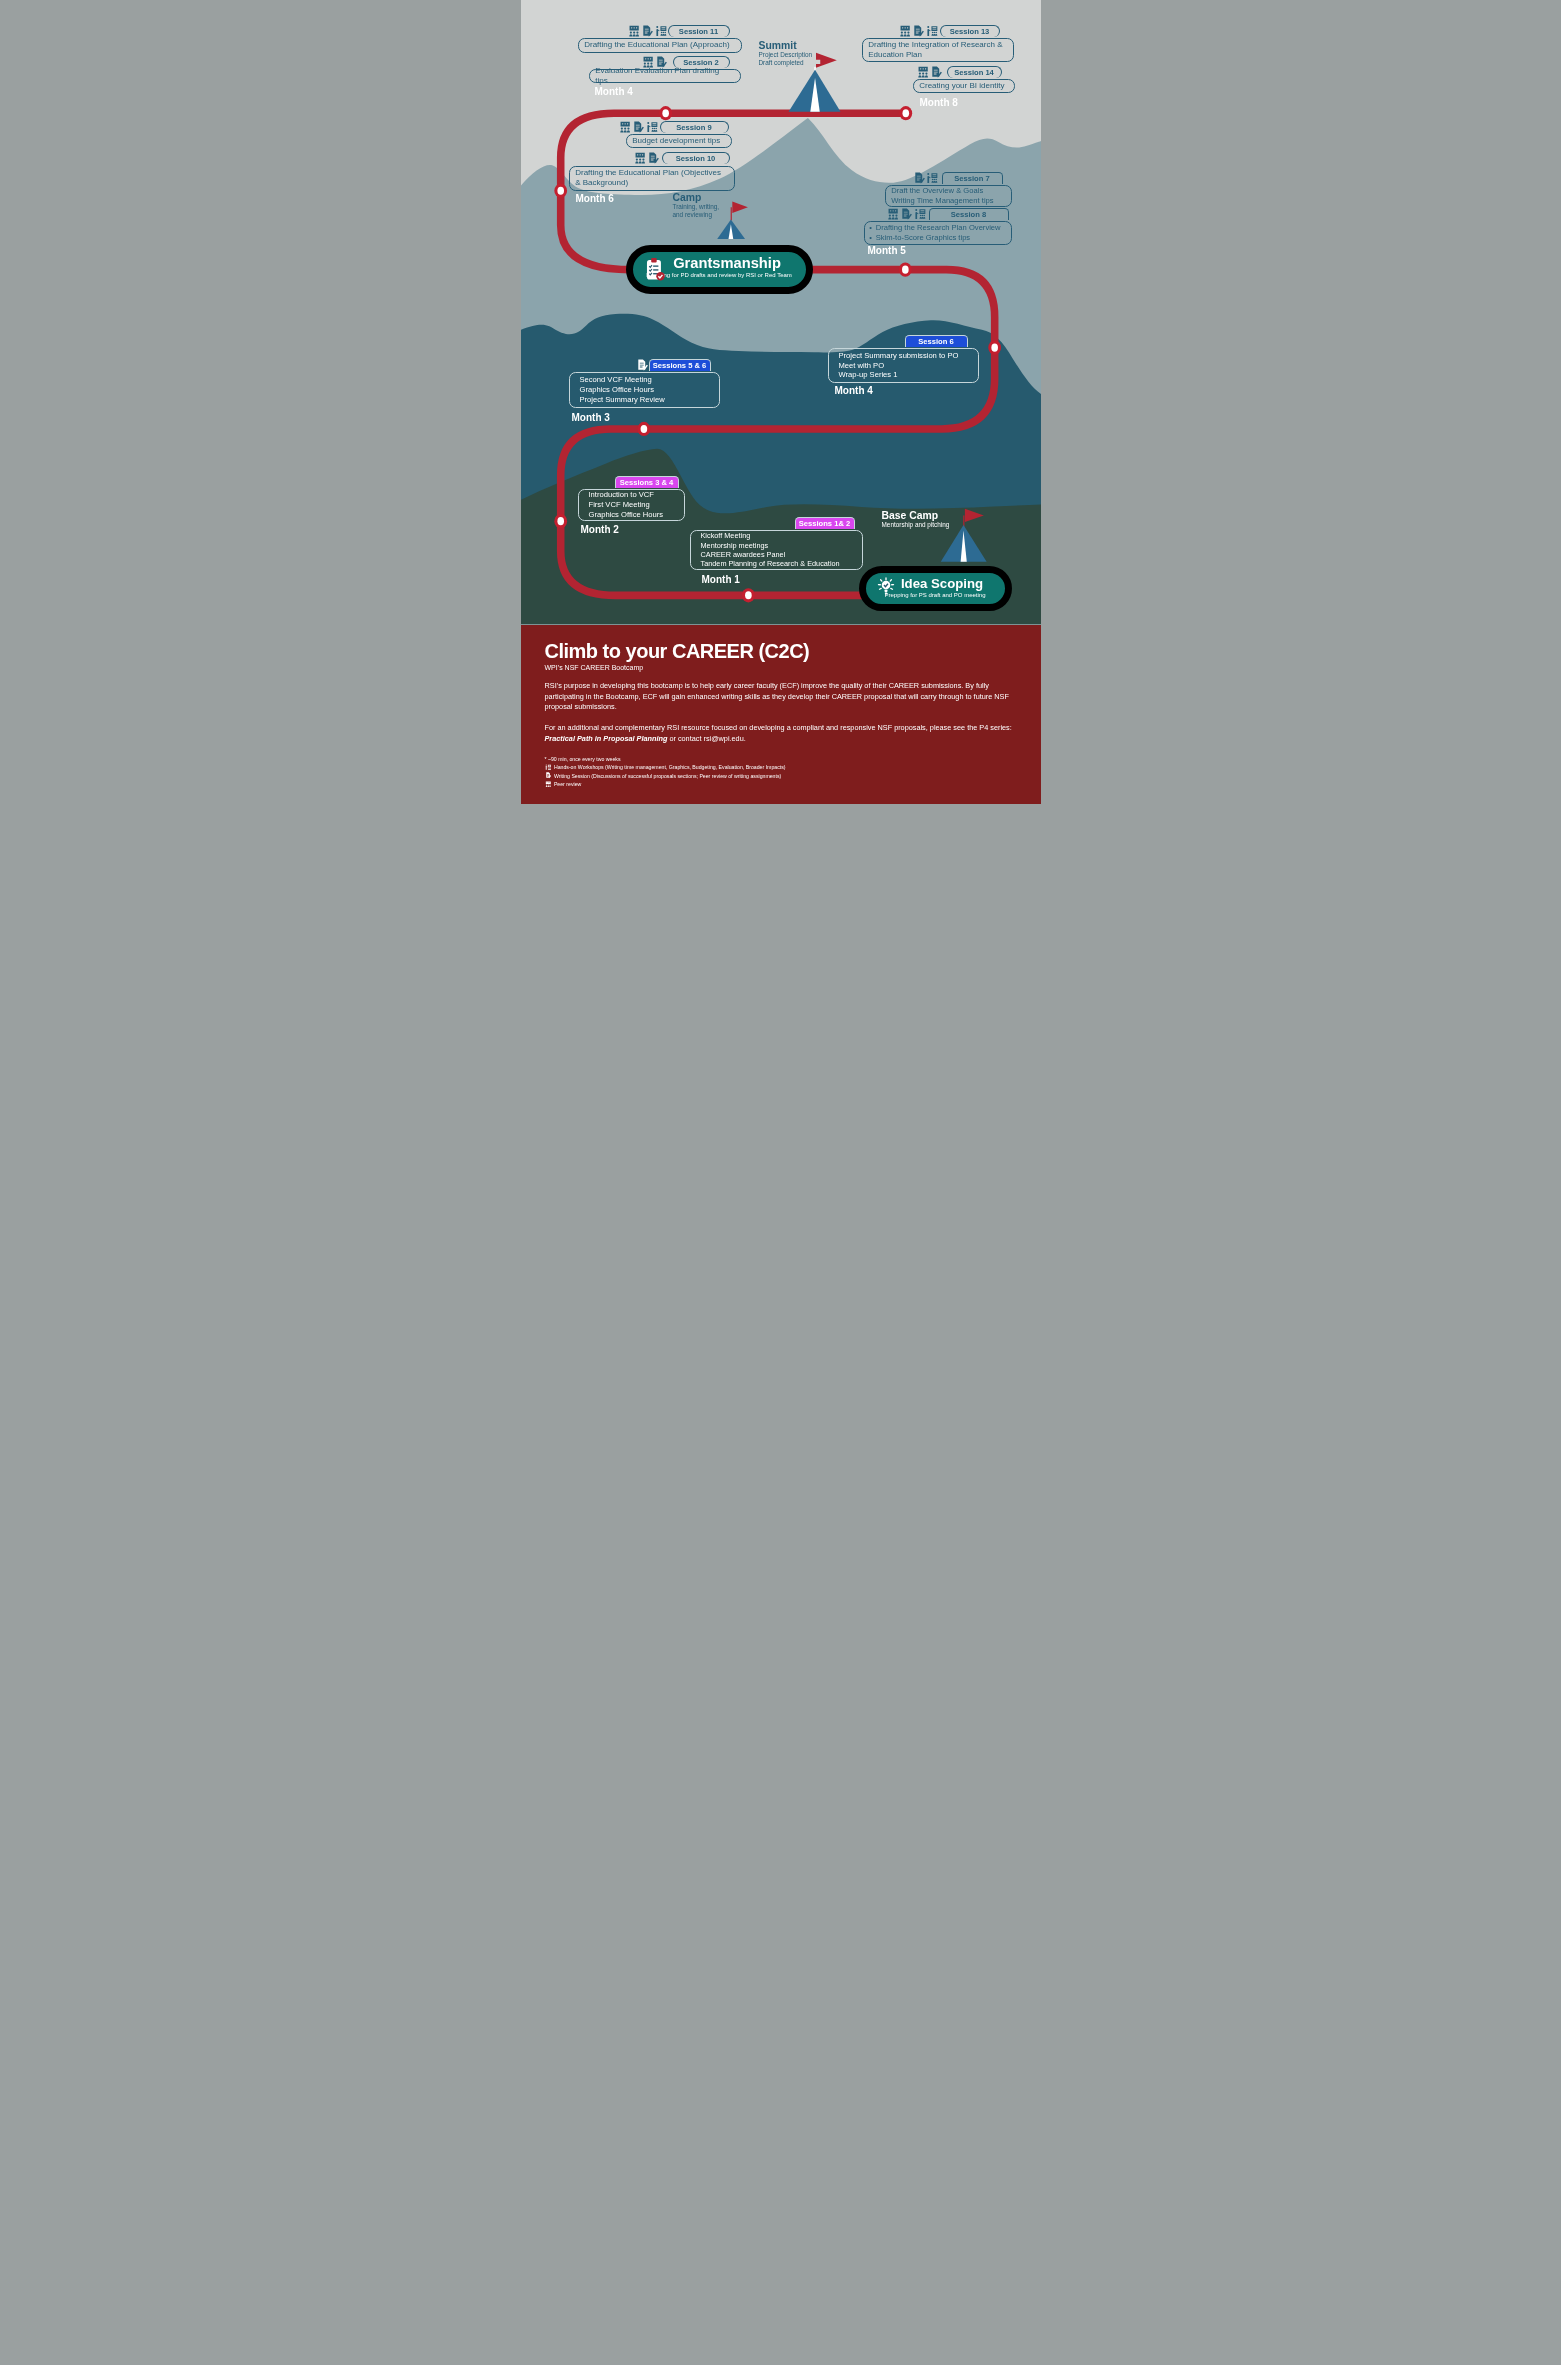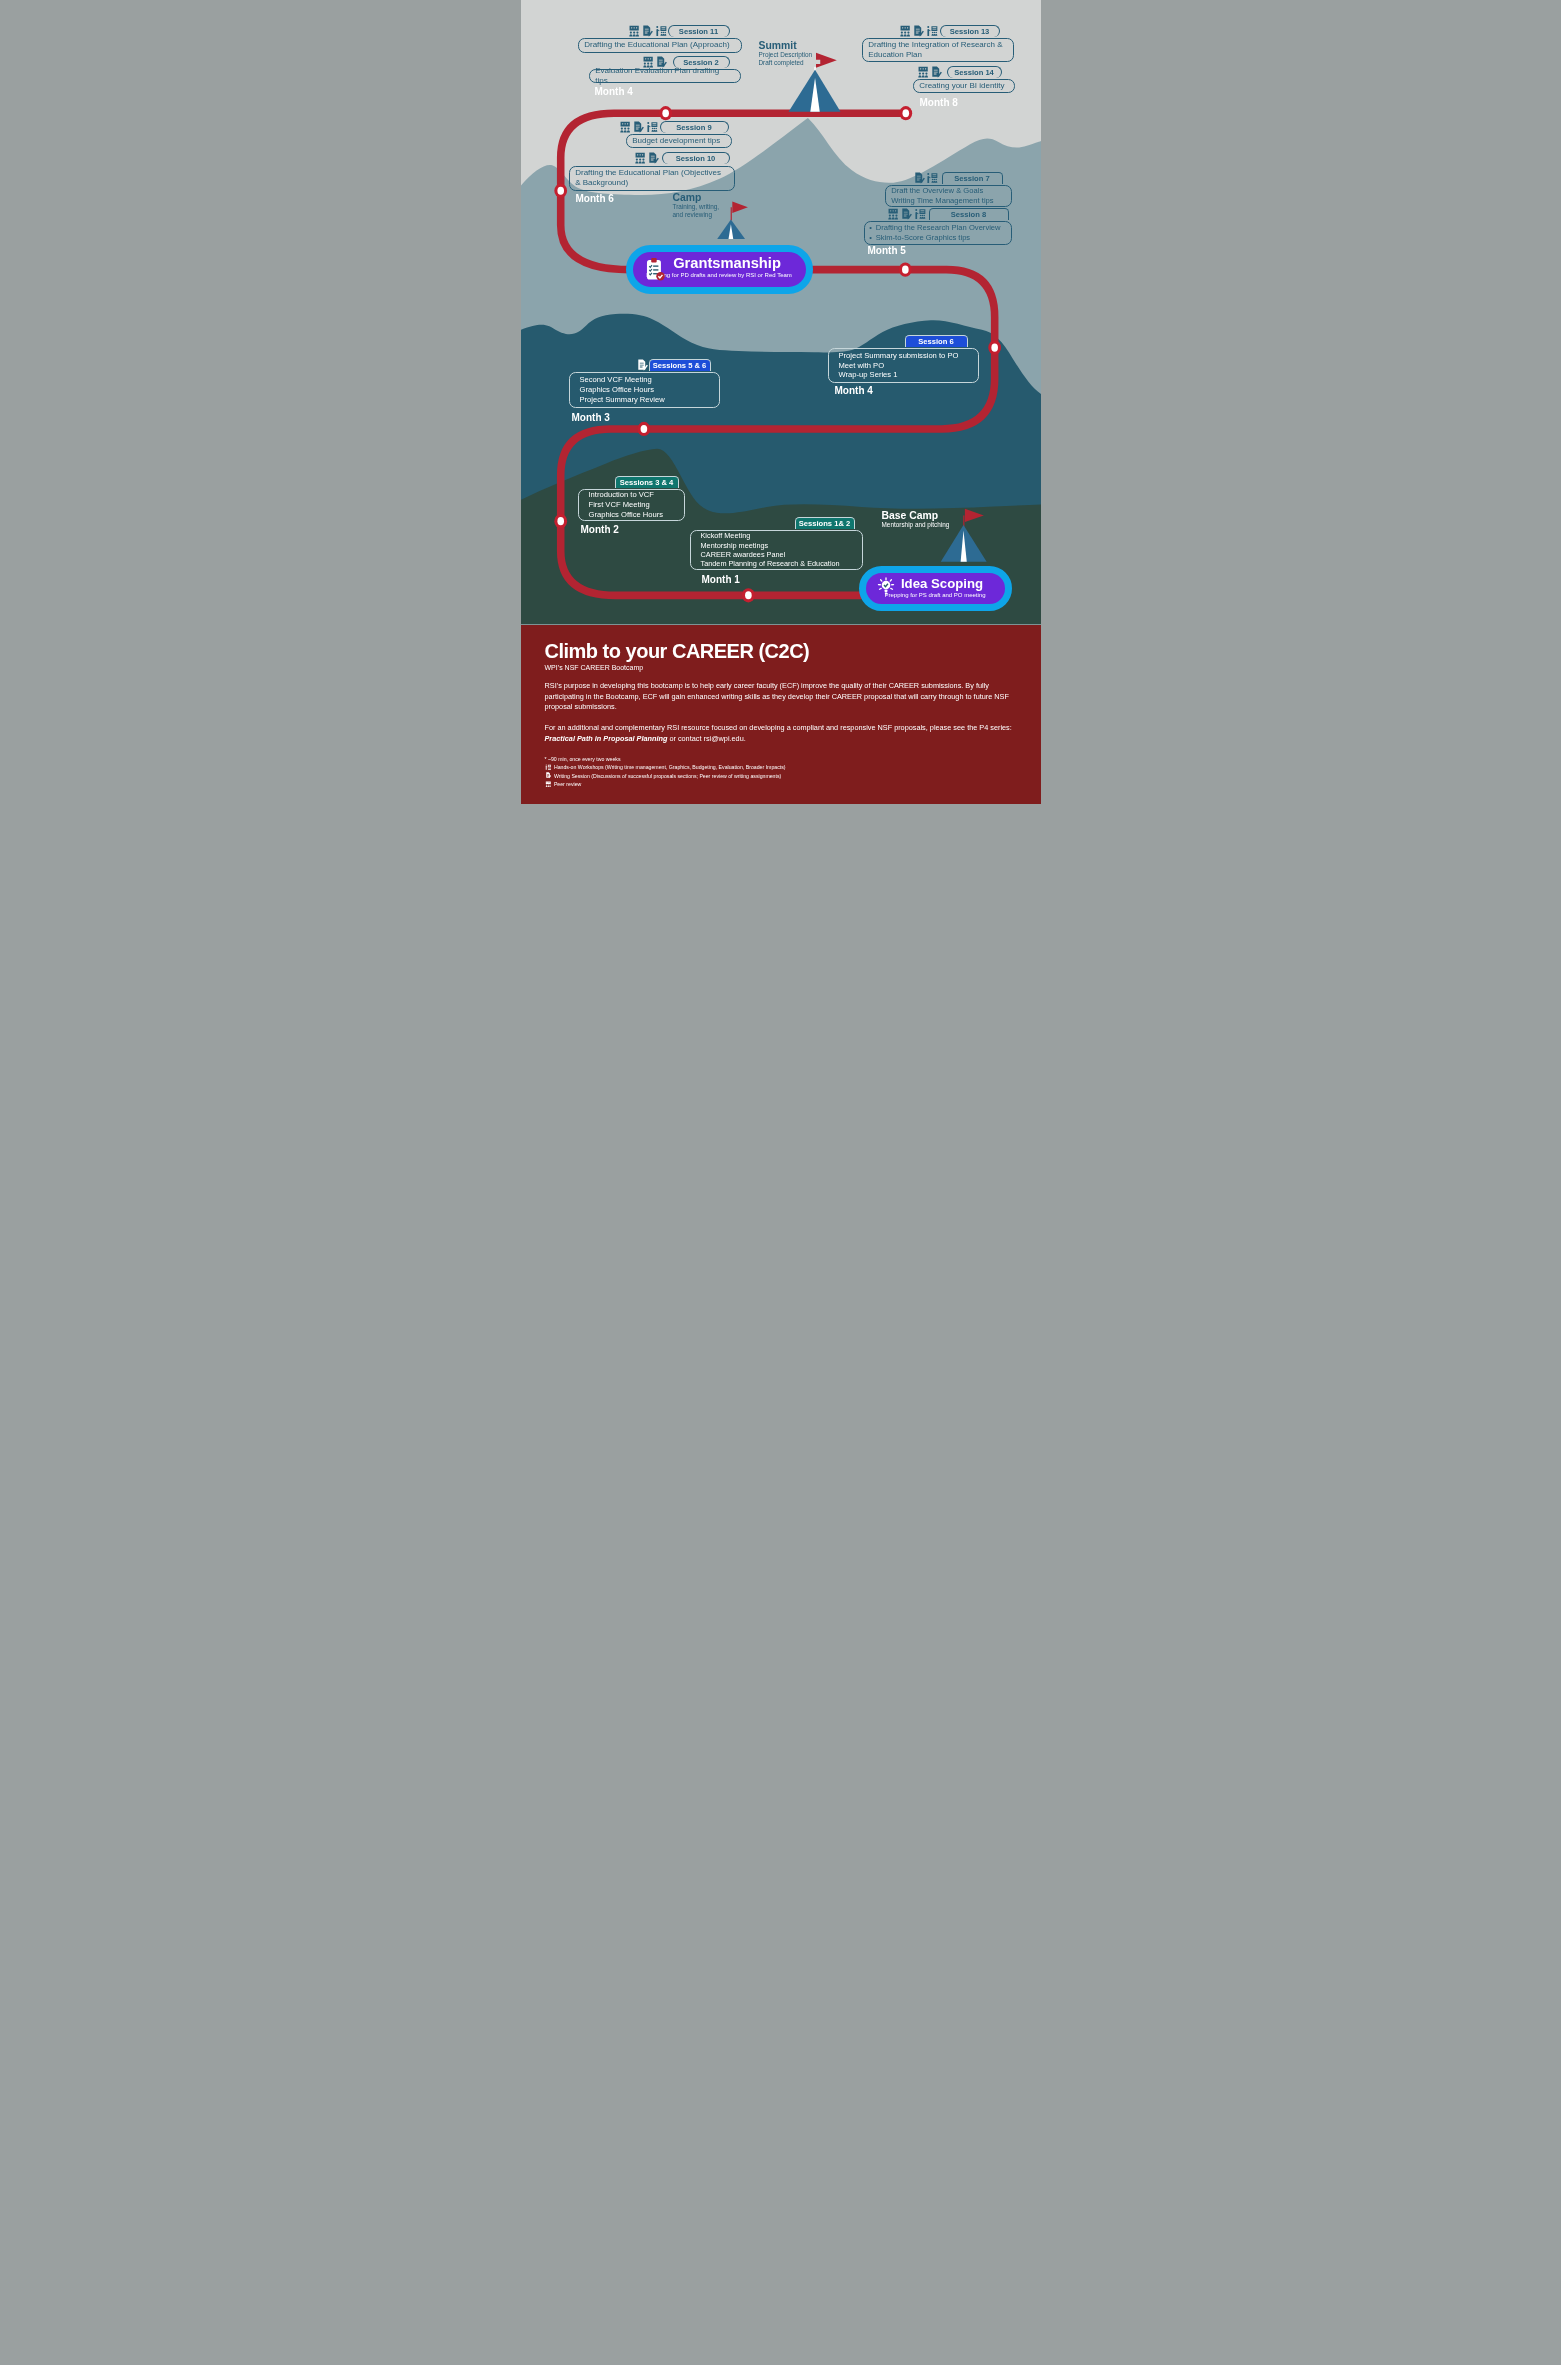--- a/index.html
+++ b/index.html
@@ -15,21 +15,21 @@
        color:#275d77;font-size:8px;z-index:5;}
   .box .line{line-height:1.28;white-space:normal;}
   .box.pale{border-color:#c6d6da;color:#ffffff;padding-left:10px;}
   .icons{position:absolute;display:flex;align-items:flex-end;gap:1.4px;height:14px;color:#275d77;z-index:6;}
   .icons.pale{color:#ffffff;}
   .icons .icon svg{width:12.3px;height:12.3px;display:block;}
   
   #s11-tab,#s12-tab,#s13-tab,#s14-tab,#s9-tab,#s10-tab{background:#d2d4d3;border-radius:6px;}
   #s7-tab,#s8-tab{background:#8ba4ac;}
   #s6-tab,#s56-tab{background:#1d4ed8;}
-  #s34-tab,#s12x-tab{background:#0f766e;}
+  #s34-tab,#s12x-tab{background:#d946ef;}
   
   #s11-icons{left:107px;top:23px}   #s11-tab{left:147px;top:24.6px;width:62px}  #s11-box{left:57px;top:38px;width:164px;height:15px}
   #s12-icons{left:121px;top:54px}  #s12-tab{left:152px;top:56px;width:57px} #s12-box{left:68px;top:69px;width:152px;height:14px}
   #s13-icons{left:378px;top:23px}   #s13-tab{left:419px;top:24.6px;width:60px}  #s13-box{left:341px;top:38px;width:152px;height:24px}
   #s14-icons{left:396px;top:64px}  #s14-tab{left:426px;top:66px;width:55px} #s14-box{left:392px;top:79px;width:102px;height:14px}
   #s9-icons{left:98px;top:119px}   #s9-tab{left:139px;top:121px;width:69px}  #s9-box{left:105px;top:134px;width:106px;height:14px}
   #s10-icons{left:113px;top:150px}  #s10-tab{left:141px;top:152px;width:68px} #s10-box{left:48px;top:166px;width:166px;height:24.6px}
   #s7-icons{left:392px;top:170px}   #s7-tab{left:421px;top:172px;width:61px}  #s7-box{left:364px;top:185px;width:127px;height:22px;font-size:7.6px}
   #s8-icons{left:366px;top:206px}   #s8-tab{left:408px;top:208px;width:80px}  #s8-box{left:343px;top:221px;width:148px;height:24px;font-size:7.6px;padding-left:4.7px}
   #s6-tab{left:384px;top:335px;width:63px}  #s6-box{left:307px;top:348px;width:151px;height:35px;font-size:7.6px}
@@ -41,21 +41,21 @@
   #m7{left:74px;top:86px} #m8{left:399px;top:97px} #m6{left:55px;top:193px} #m5{left:347px;top:245px}
   #m4{left:314px;top:385px} #m3{left:51px;top:412px} #m2{left:60px;top:524px} #m1{left:181px;top:574px}
   
   .landmark{position:absolute;z-index:6;}
   .landmark .lm-title{font-weight:bold;font-size:10.4px;color:#275d77;}
   .landmark .lm-line{font-size:6.4px;line-height:1.25;color:#275d77;}
   #summit{left:238px;top:40px} #camp{left:152px;top:192px}
   #basecamp{left:361px;top:510px}
   #basecamp .lm-title,#basecamp .lm-line{color:#ffffff;}
   
-  .capsule{position:absolute;background:#6d28d9;border:7px solid #0ea5e9;border-radius:33px;
+  .capsule{position:absolute;background:#0f766e;border:7px solid #000000;border-radius:33px;
            box-sizing:border-box;z-index:7;color:#fff;}
   #grantsmanship{left:105px;top:245px;width:187px;height:49px}
   #idea-scoping{left:338px;top:566px;width:153px;height:45px}
   .cap-icon{position:absolute;}
   #grantsmanship .cap-icon{left:11.4px;top:4.7px;width:22px;height:24px}
   #idea-scoping .cap-icon{left:10.4px;top:3.8px;width:20px;height:22px}
   .cap-icon svg{width:100%;height:100%;display:block;}
   .cap-title{text-align:center;font-weight:bold;margin-top:2.8px;}
   #grantsmanship .cap-title{font-size:14.7px;padding-left:16px;}
   #idea-scoping .cap-title{font-size:13.2px;padding-left:14px;text-align:center;}

